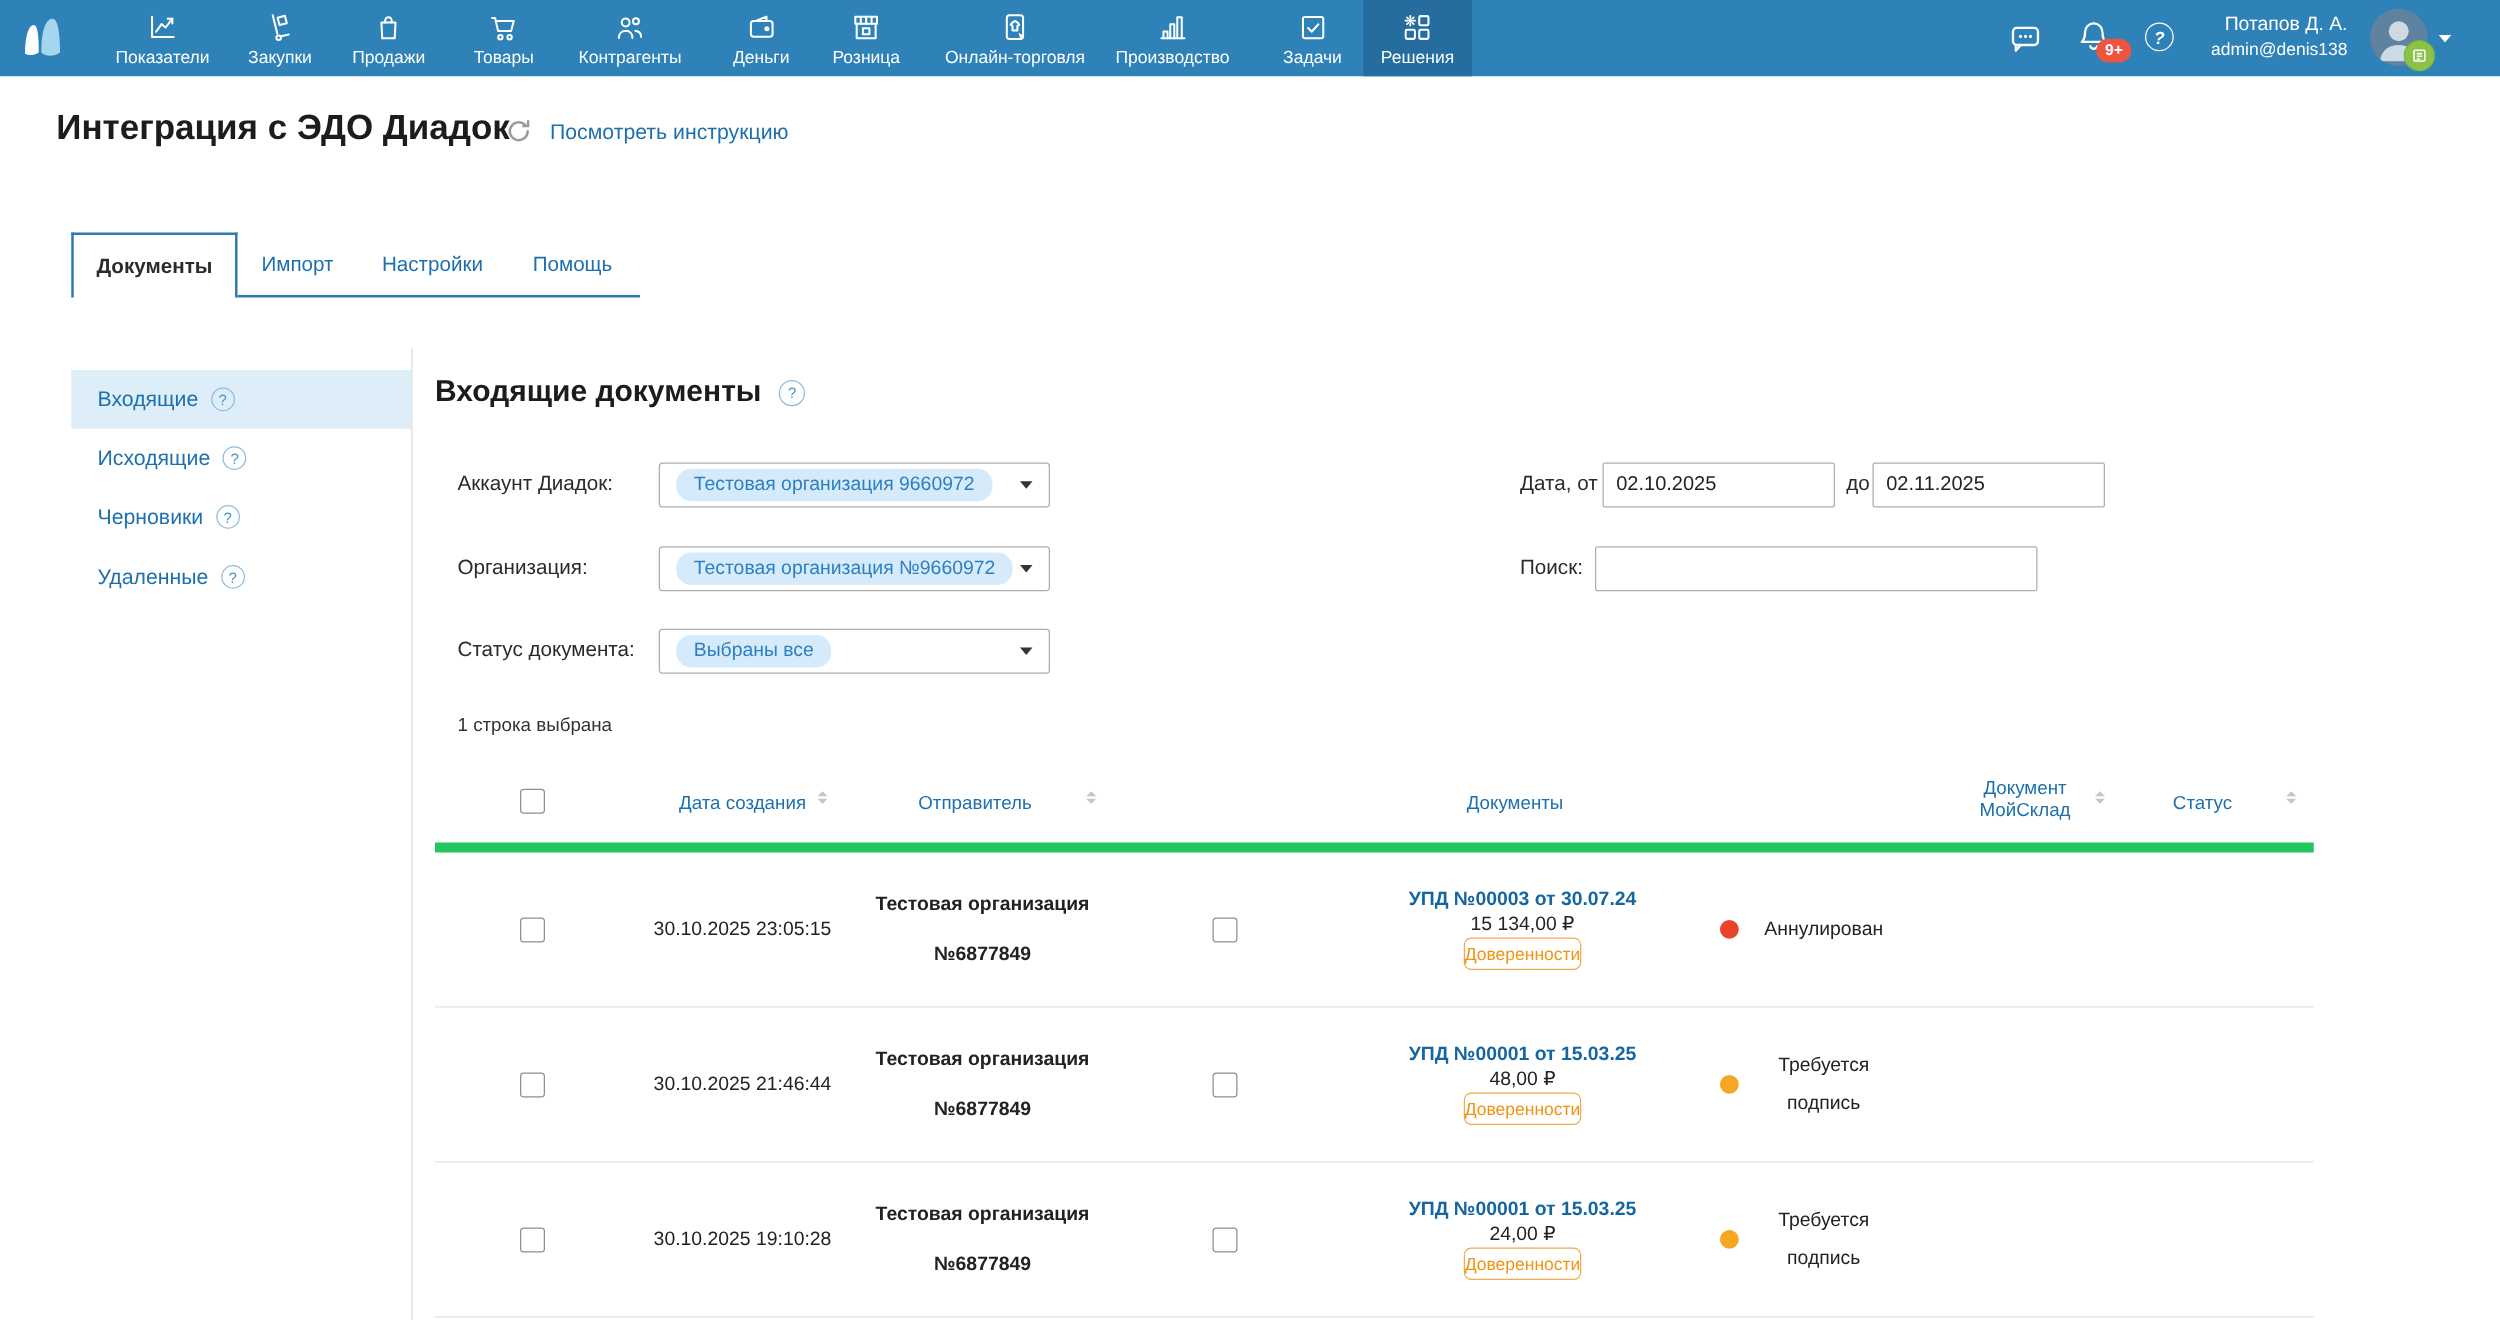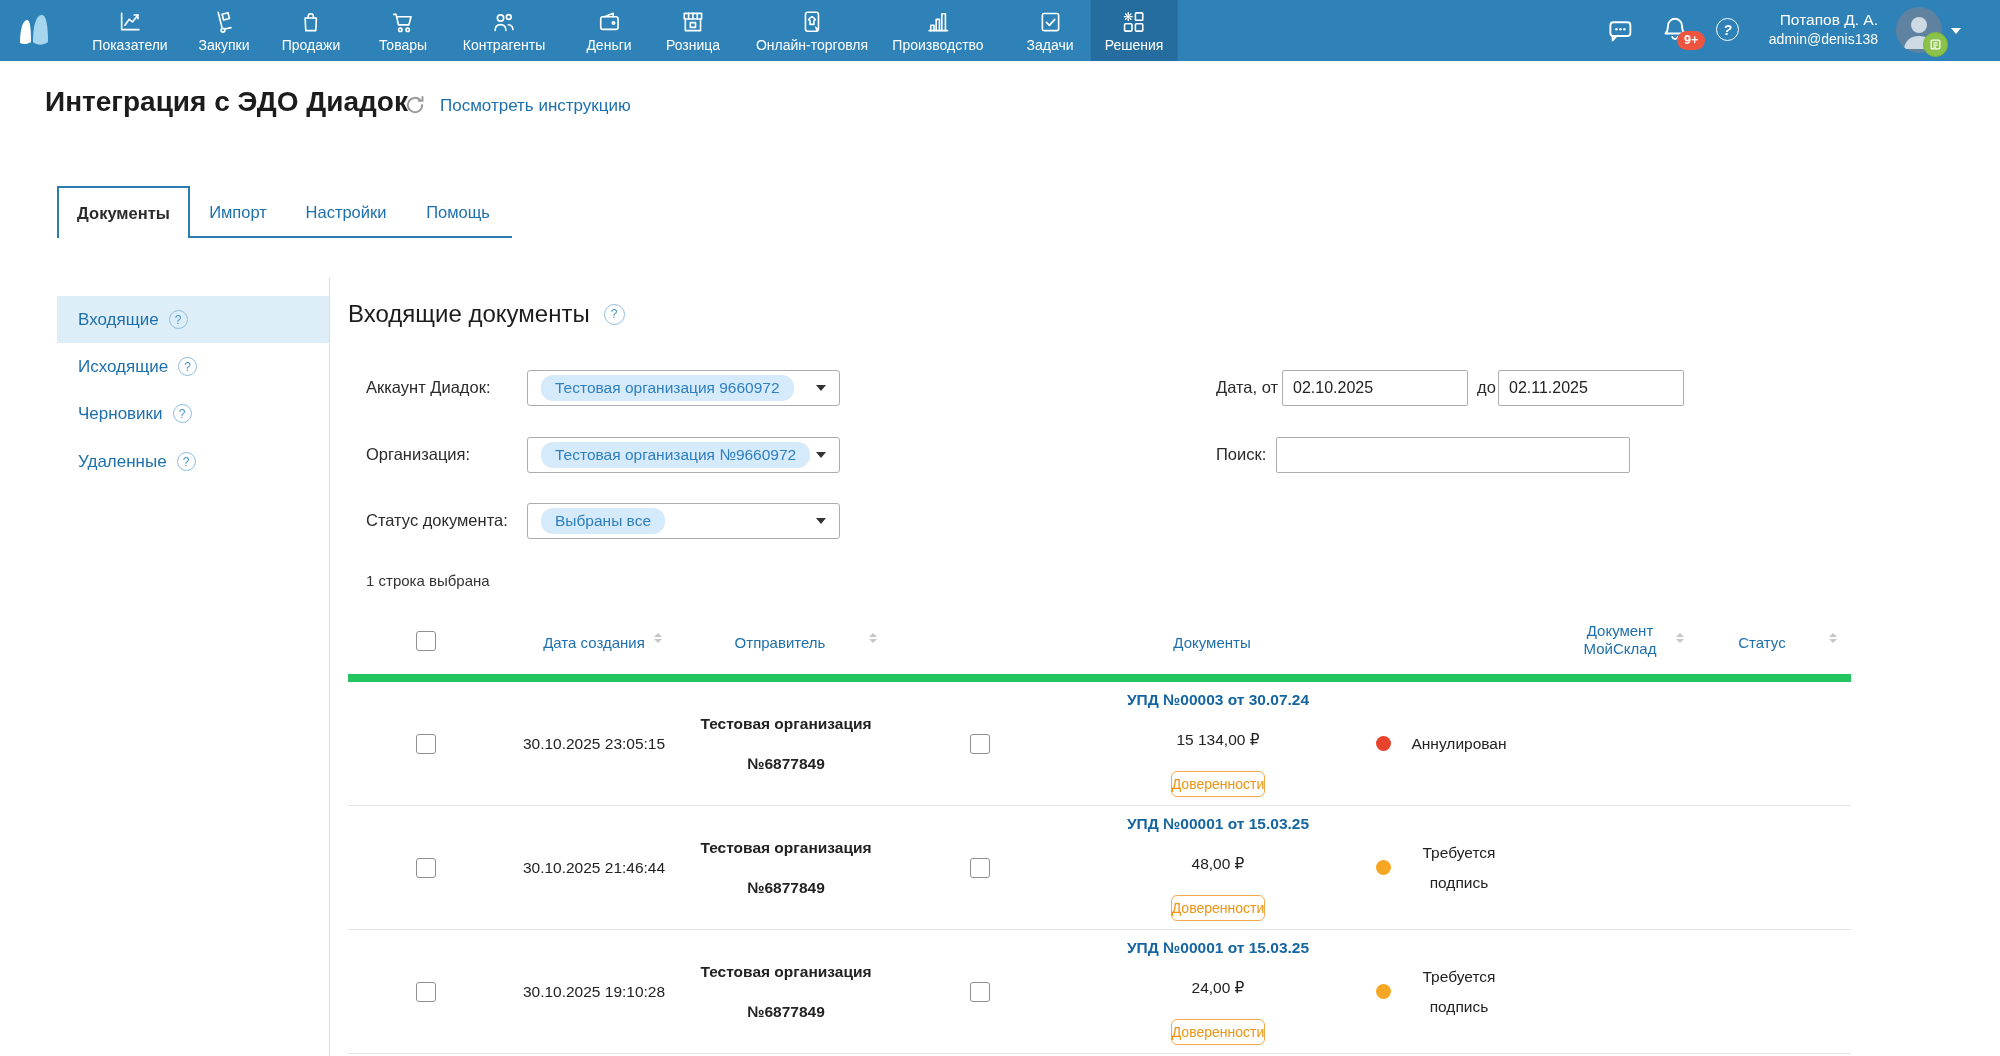--- a/index.html
+++ b/index.html
@@ -47,21 +47,21 @@
              padding-left:21px;font-size:17px;color:#1d70ad;cursor:pointer}
   .side-item.active{background:#ddeef8}
   .vdivider{position:absolute;left:329px;top:278px;width:1px;height:778px;background:#ddd}
 
   .qmark{display:inline-flex;width:19px;height:19px;border:1.4px solid #8fbedd;border-radius:50%;
          align-items:center;justify-content:center;flex:none;cursor:pointer}
   .qmark::before{content:"?";font-size:12px;color:#4a95c5}
 
   
   .content-heading{position:absolute;left:348px;top:300px;display:flex;align-items:center;gap:14px}
-  .content-heading h2{font-size:24px;font-weight:normal;color:#1c1c1c}
+  .content-heading h2{font-size:24px;font-weight:bold;color:#1c1c1c}
   .content-heading .qmark{width:21px;height:21px}
   .f-label{position:absolute;font-size:16.5px;color:#2b2b2b}
   .dropdown{position:absolute;left:527px;width:313px;height:36px;border:1px solid #adadad;border-radius:3px;
             background:#fff;display:flex;align-items:center;justify-content:space-between;padding:0 13px;cursor:pointer}
   .pill{background:#d5eafb;color:#2e7fc0;border-radius:12px;padding:4px 14px;font-size:15.5px;white-space:nowrap}
   .dd-caret{width:0;height:0;border-left:5.5px solid transparent;border-right:5.5px solid transparent;
             border-top:6.5px solid #333}
   .tinput{position:absolute;height:36px;border:1px solid #adadad;border-radius:2px;font-size:16px;color:#222;
           padding:0 10px;font-family:"Liberation Sans","DejaVu Sans",sans-serif;background:#fff}
   .sel-note{position:absolute;left:366px;top:572px;font-size:15px;color:#333}
@@ -75,21 +75,21 @@
   .sort i{width:0;height:0;border-left:4px solid transparent;border-right:4px solid transparent}
   .sort .up{border-bottom:4.5px solid #c6c6c6}
   .sort .down{border-top:4.5px solid #c6c6c6}
   .cb{width:20px;height:20px;border:1.5px solid #8f8f8f;border-radius:3px;background:#fff;cursor:pointer;flex:none}
   .hd-cb{position:absolute;left:68px;top:15px}
   .trow{display:flex;align-items:center;height:124px;border-bottom:1px solid #e3e3e3}
   .c1{width:156px;display:flex;justify-content:center}
   .c2{width:180px;text-align:center;font-size:15.5px;color:#222}
   .c3{width:204px;text-align:center;font-size:15.5px;font-weight:bold;color:#222;line-height:40px}
   .c4{width:184px;display:flex;justify-content:center}
-  .c5{width:292px;display:flex;flex-direction:column;align-items:center;gap:22px}
+  .c5{width:292px;display:flex;flex-direction:column;align-items:center;gap:1px}
   .c6{width:487px;display:flex;align-items:center;padding-left:12px;gap:3px}
   .doc-link{font-size:15.5px;font-weight:bold;color:#1565a0;cursor:pointer;white-space:nowrap}
   .amount{font-size:15.5px;color:#222}
   .att-badge{border:1px solid #f2aa4b;border-radius:6px;padding:4px 0;color:#ef9312;font-size:14px;
              background:#fff;cursor:pointer;white-space:nowrap}
   .status-dot{width:15px;height:15px;border-radius:50%;flex:none}
   .status-text{width:130px;text-align:center;font-size:15.5px;color:#222;line-height:30px}
 </style>
 </head>
 <body>

